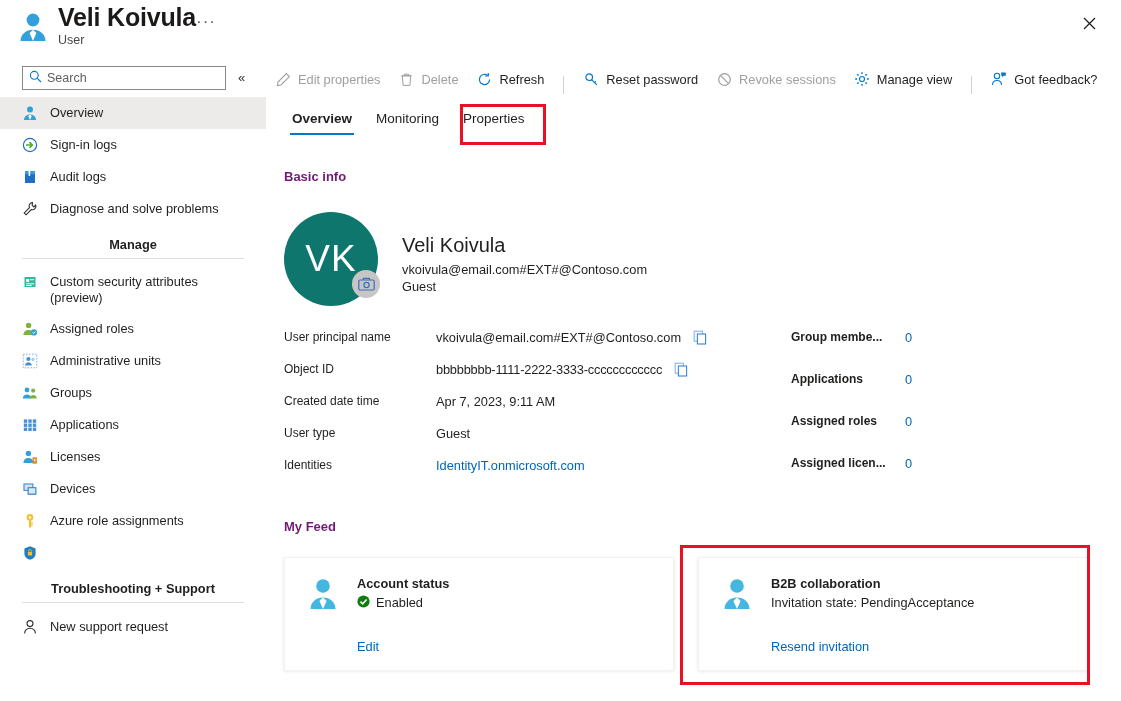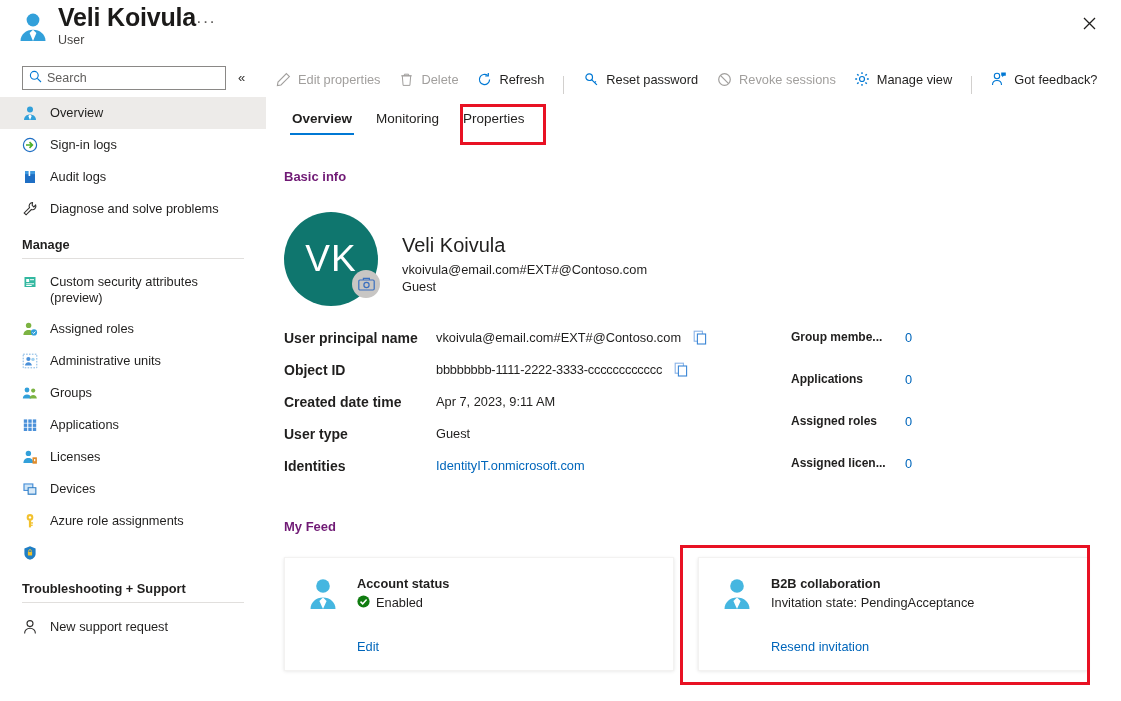--- a/index.html
+++ b/index.html
@@ -60,21 +60,21 @@
     display: flex; align-items: center; justify-content: center;
   }
   .nav-item.tall .nav-ico { margin-top: 7px; }
   .nav-label {
     margin-left: 12px; font-size: 12.8px; color: #201f1e;
     line-height: 32px; white-space: pre-line;
   }
   .nav-item.tall .nav-label { line-height: 16px; margin-top: 7px; }
 
   .nav-group {
-    margin-top: 12px; padding-left: 22px; padding-right: 22px;
+    margin-top: 12px; padding-left: 22px; padding-right: 22px; text-align: center;
   }
   .nav-group-title { font-size: 12.8px; font-weight: 700; color: #201f1e; }
   .nav-group-rule { margin-top: 6px; border-top: 1px solid #e1dfdd; }
 
   
   .main { position: absolute; left: 266px; top: 56px; width: 855px; height: 645px; }
 
   .toolbar { position: absolute; left: 0; top: 6px; height: 32px; display: flex; align-items: flex-end; }
   .tb-btn {
     display: flex; align-items: center; height: 30px; padding: 0 9px;
@@ -113,21 +113,21 @@
     display: flex; align-items: center; justify-content: center; cursor: pointer;
   }
   .idtext { margin-left: 24px; padding-top: 22px; }
   .id-name { font-size: 20px; color: #201f1e; }
   .id-upn { font-size: 12.8px; color: #201f1e; margin-top: 5px; }
   .id-type { font-size: 12.8px; color: #201f1e; margin-top: 2px; }
 
   
   .props { position: absolute; left: 18px; top: 274px; width: 430px; }
   .prow { display: flex; align-items: flex-start; height: 32px; }
-  .pkey { width: 152px; font-size: 14px; font-weight: 700; color: #201f1e; }
+  .pkey { width: 152px; font-size: 12px; font-weight: 400; color: #201f1e; }
   .pval { font-size: 12.8px; color: #201f1e; }
   .pval.link { color: #0066bb; cursor: pointer; }
   .pval.mono { letter-spacing: -0.2px; }
   .copy-ico { margin-left: 12px; cursor: pointer; display: inline-flex; }
 
   .counts { position: absolute; left: 525px; top: 274px; width: 200px; }
   .crow { display: flex; align-items: flex-start; height: 42px; }
   .ckey {
     width: 104px; font-size: 12px; font-weight: 700; color: #201f1e;
     overflow: hidden; white-space: nowrap;

